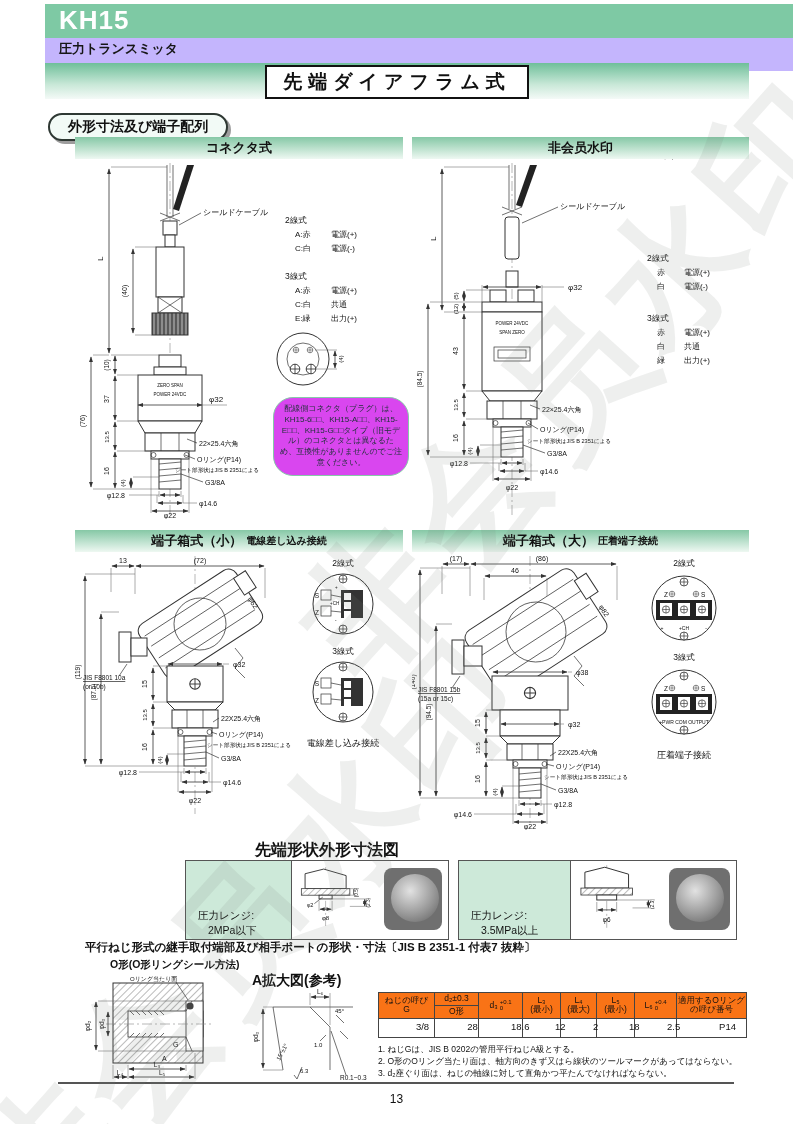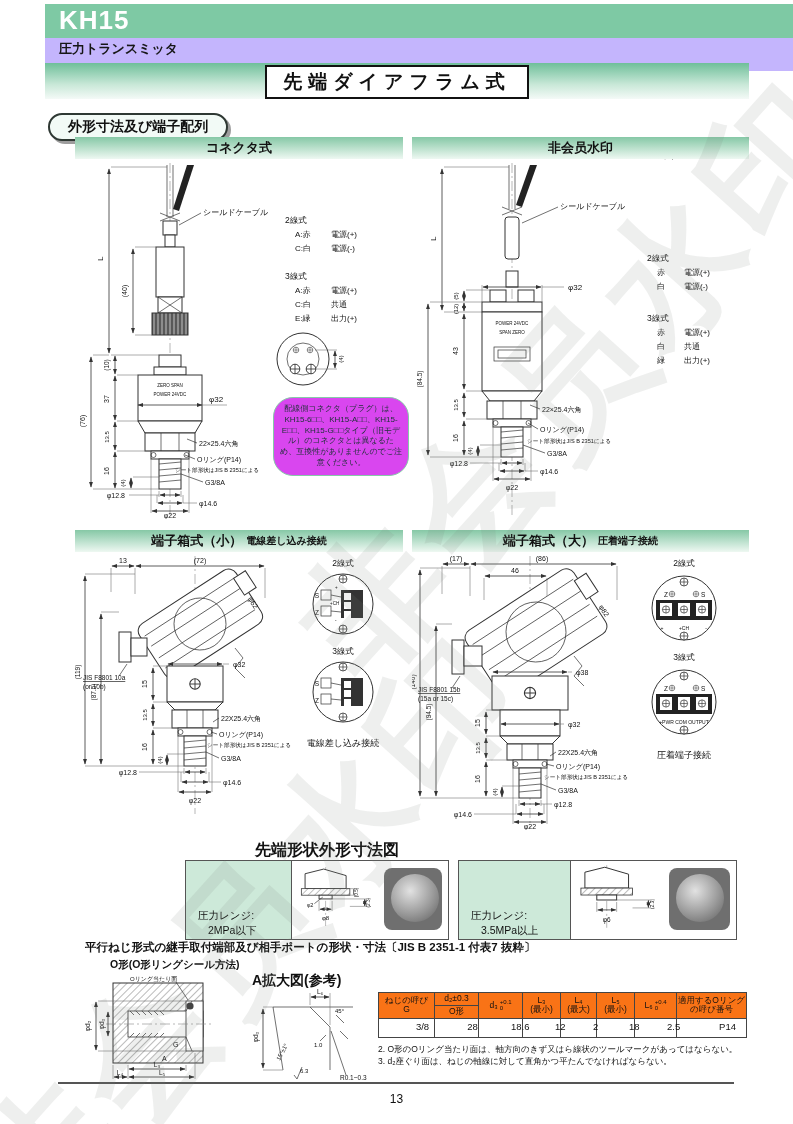--- a/index.html
+++ b/index.html
@@ -782,20 +782,21 @@
         <td>12</td>
         <td>2</td>
         <td>18</td>
         <td>2.5</td>
         <td>P14</td>
       </tr>
     </tbody>
   </table>
 
   <div class="notes">
+    <div>1. ねじGは、JIS B 0202の管用平行ねじA級とする。</div>
     <div>2. O形のOリング当たり面は、軸方向のきず又はら線状のツールマークがあってはならない。</div>
     <div>3. d₂座ぐり面は、ねじの軸線に対して直角かつ平たんでなければならない。</div>
   </div>
 
   <div class="foot-line"></div>
   <div class="pagenum">13</div>
 
   <div class="wm wm1">非会员水印</div>
   <div class="wm wm2">非会员水印</div>
 </div>

